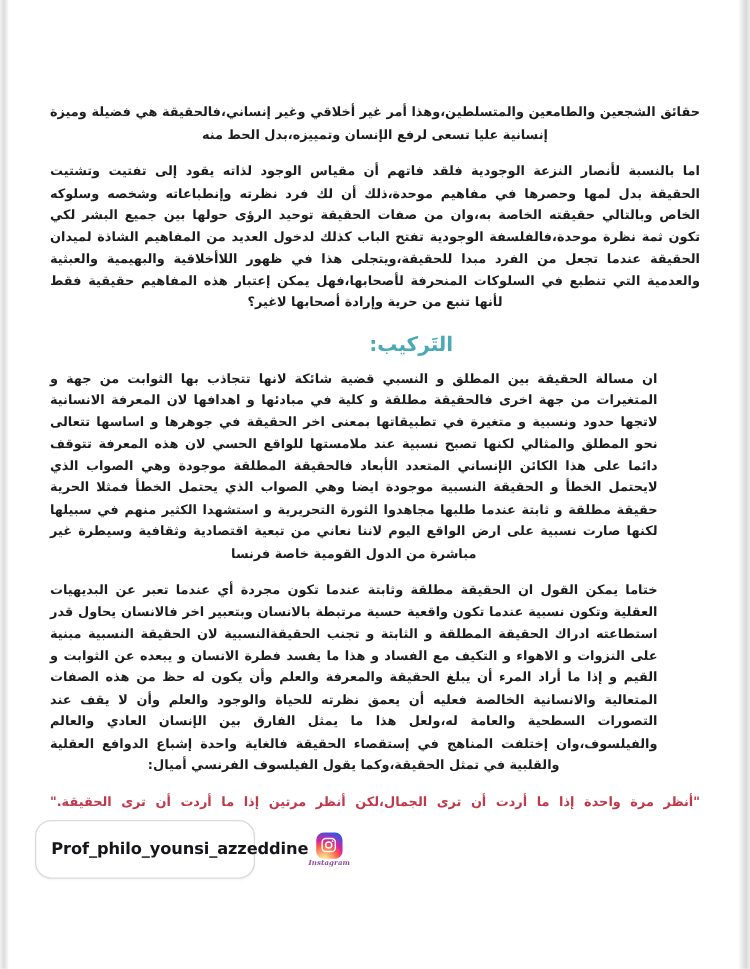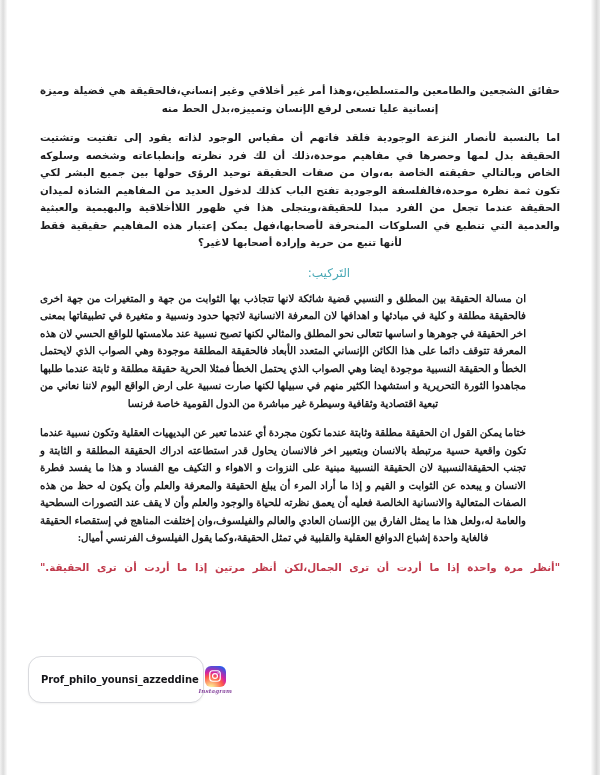--- a/index.html
+++ b/index.html
@@ -59,28 +59,27 @@
     letter-spacing: 0.1px;
     text-align: justify;
     text-justify: inter-word;
     font-family: "DejaVu Sans", "Liberation Sans", sans-serif;
   }
   .para.tail-center {
     text-align-last: center;
   }
   .para-indent {
     padding-right: 34px;
-    font-family: Liberation Serif, serif;
   }
 
   
   .section-heading {
     margin: 14px 0 10px 0;
-    font-size: 12px;
-    font-weight: 400;
+    font-size: 16px;
+    font-weight: 700;
     color: #4aa9b6;
     text-align: right;
     direction: rtl;
     padding-left: 58px;
     letter-spacing: 0.2px;
   }
   .section-heading.h-solution {
     padding-left: 92px;
   }
 
@@ -111,21 +110,21 @@
     border-radius: 13px;
     box-shadow: 0 1px 2px rgba(0,0,0,0.05);
     display: flex;
     align-items: center;
     justify-content: space-between;
     padding: 0 10px 0 12px;
     box-sizing: border-box;
     direction: ltr;
   }
   .credit-handle {
-    font-size: 10px;
+    font-size: 13px;
     font-weight: 700;
     color: #16161a;
     letter-spacing: -0.1px;
     font-family: "DejaVu Sans", "Liberation Sans", sans-serif;
     white-space: nowrap;
   }
   .ig-block {
     display: flex;
     flex-direction: column;
     align-items: center;

